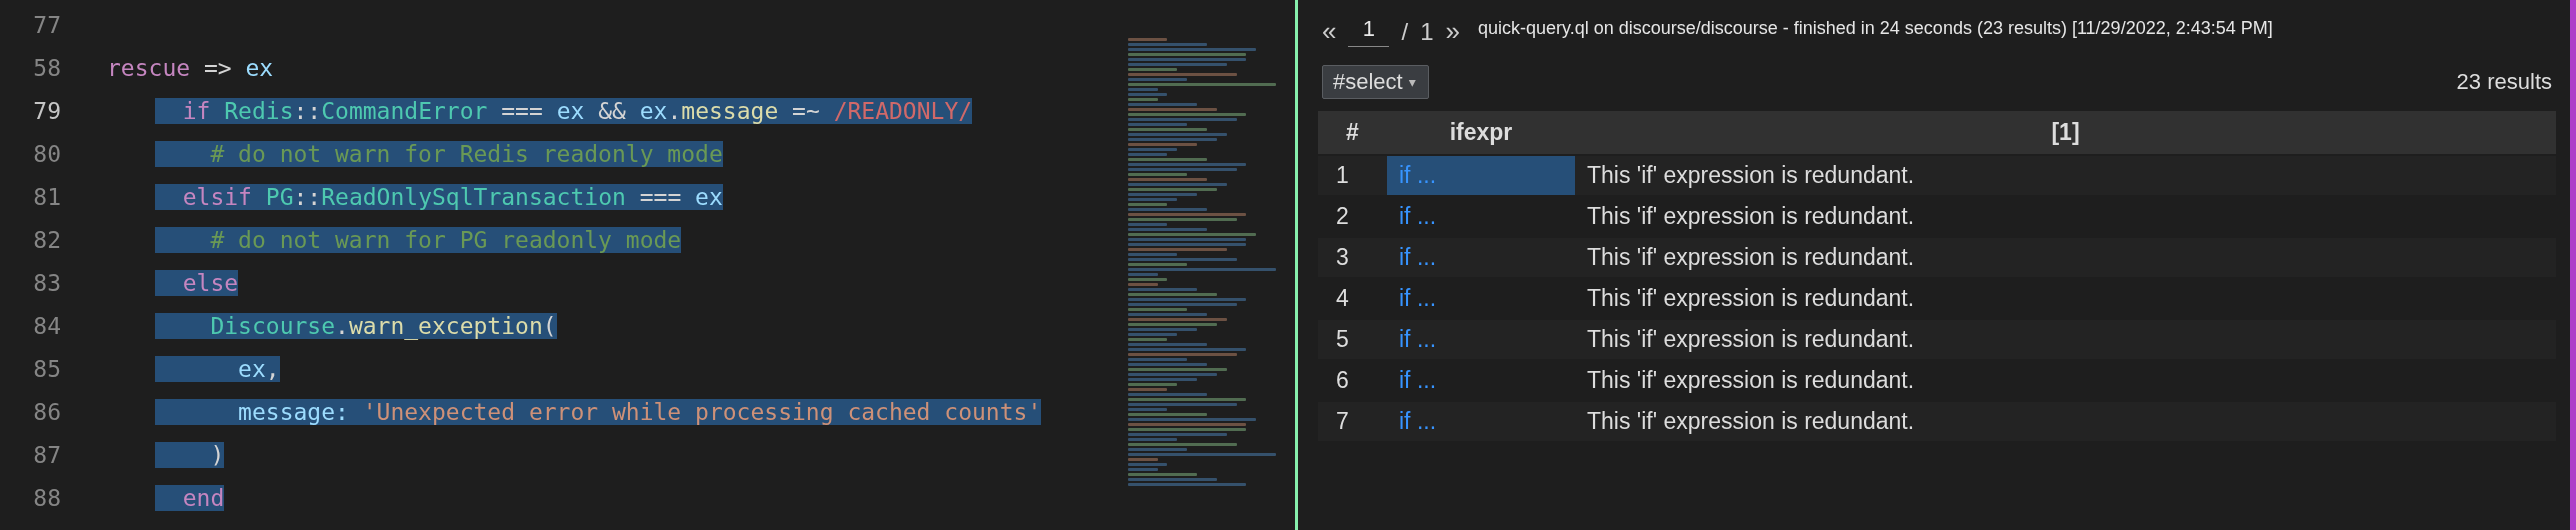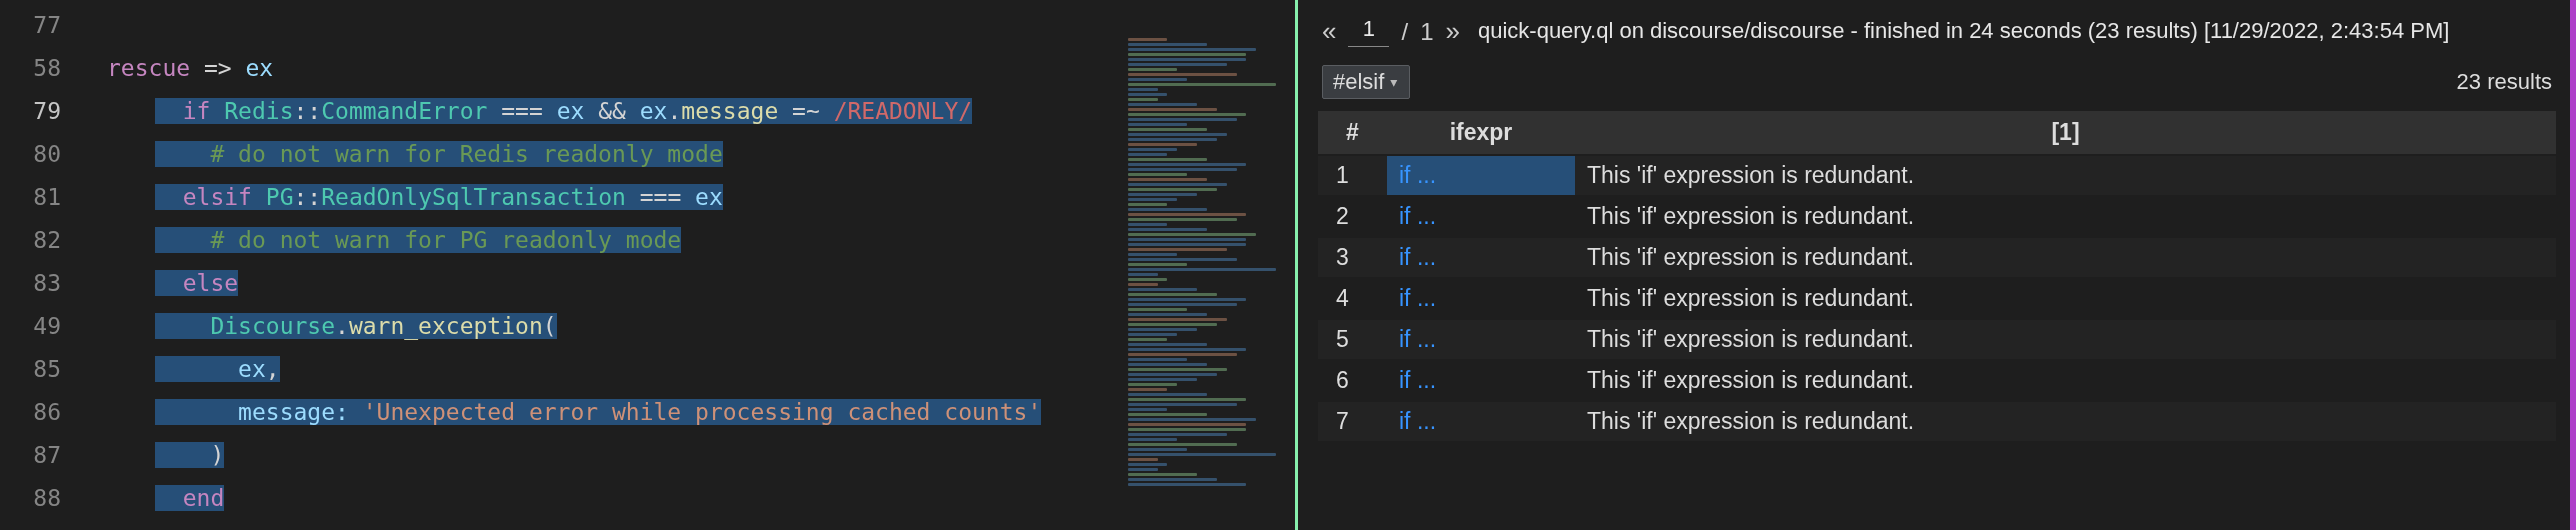--- a/index.html
+++ b/index.html
@@ -131,21 +131,21 @@
     border: none;
     border-bottom: 1px solid #888;
     color: #e8e8e8;
     font-size: 22px;
     padding: 0 0 4px 0;
   }
   .pager .slash { color:#ccc; }
   .pager .arrow { cursor:pointer; font-size:26px; color:#ccc; user-select:none; }
   .result-title {
     flex: 1;
-    font-size: 22px;
+    font-size: 18px;
     color: #e6e6e6;
     line-height: 1.35;
   }
   .open-link {
     color: #3794ff;
     font-size: 22px;
     line-height: 1.35;
     text-align: right;
     max-width: 168px;
     cursor: pointer;
@@ -232,21 +232,21 @@
     </div>
   <div class="editor-area">
     <div class="gutter" id="gutter">
         <div class="ln">77</div>
         <div class="ln">58</div>
         <div class="ln active">79</div>
         <div class="ln">80</div>
         <div class="ln">81</div>
         <div class="ln">82</div>
         <div class="ln">83</div>
-        <div class="ln">49</div>
+        <div class="ln">84</div>
         <div class="ln">85</div>
         <div class="ln">86</div>
         <div class="ln">87</div>
         <div class="ln">88</div>
         <div class="ln">89</div>
       </div>
     <div class="code" id="code"><div class="line indent1"><span></span></div><div class="line indent1"><span><span class="kw-ctrl">rescue</span><span class="plain"> =&gt; </span><span class="var">ex</span></span></div><div class="line indent1"><span class="sel"><span class="plain">  </span><span class="kw-ctrl">if</span><span class="plain"> </span><span class="const">Redis</span><span class="op">::</span><span class="ns">CommandError</span><span class="op"> === </span><span class="var">ex</span><span class="op"> &amp;&amp; </span><span class="var">ex</span><span class="op">.</span><span class="method">message</span><span class="op"> =~ </span><span class="regex">/READONLY/</span></span></div><div class="line indent1"><span class="sel"><span class="plain">    </span><span class="cmt"># do not warn for Redis readonly mode</span></span></div><div class="line indent1"><span class="sel"><span class="plain">  </span><span class="kw-ctrl">elsif</span><span class="plain"> </span><span class="const">PG</span><span class="op">::</span><span class="ns">ReadOnlySqlTransaction</span><span class="op"> === </span><span class="var">ex</span></span></div><div class="line indent1"><span class="sel"><span class="plain">    </span><span class="cmt"># do not warn for PG readonly mode</span></span></div><div class="line indent1"><span class="sel"><span class="plain">  </span><span class="kw-ctrl">else</span></span></div><div class="line indent1"><span class="sel"><span class="plain">    </span><span class="const">Discourse</span><span class="op">.</span><span class="method">warn_exception</span><span class="paren">(</span></span></div><div class="line indent1"><span class="sel"><span class="plain">      </span><span class="var">ex</span><span class="plain">,</span></span></div><div class="line indent1"><span class="sel"><span class="plain">      </span><span class="var">message:</span><span class="plain"> </span><span class="str">'Unexpected error while processing cached counts'</span></span></div><div class="line indent1"><span class="sel"><span class="plain">    </span><span class="paren">)</span></span></div><div class="line indent1"><span class="sel"><span class="plain">  </span><span class="kw-ctrl">end</span></span></div><div class="line indent1"></div></div>
   </div>
   <div class="minimap" id="minimap">
       <div class="mini-line" style="width: 39px; background: rgb(122, 90, 74);"></div>
@@ -349,21 +349,21 @@
       <input class="page-input" value="1" style="">
       <span class="slash">/</span>
       <span>1</span>
       <span class="arrow">»</span>
     </div>
     <div class="result-title">quick-query.ql on discourse/discourse - finished in 24 seconds (23 results) [11/29/2022, 2:43:54 PM]</div>
   </div>
 
   <div class="toolbar">
     <div class="select-chip">
-      <span>#elsif</span>
+      <span>#select</span>
       <span class="chev">▾</span>
     </div>
     <div class="count-label">23 results</div>
   </div>
 
   <div class="table-wrap">
     <table class="results">
       <thead>
         <tr>
           <th class="idx">#</th>

